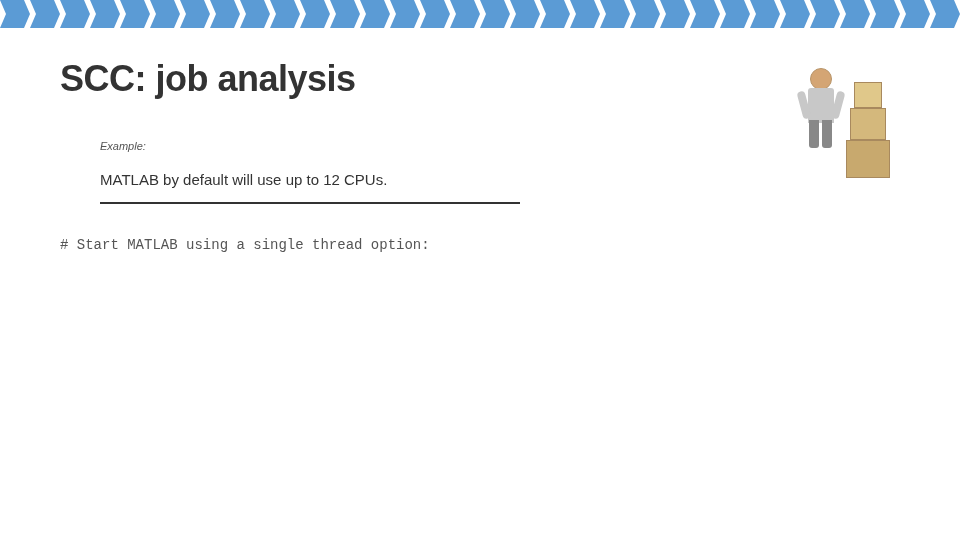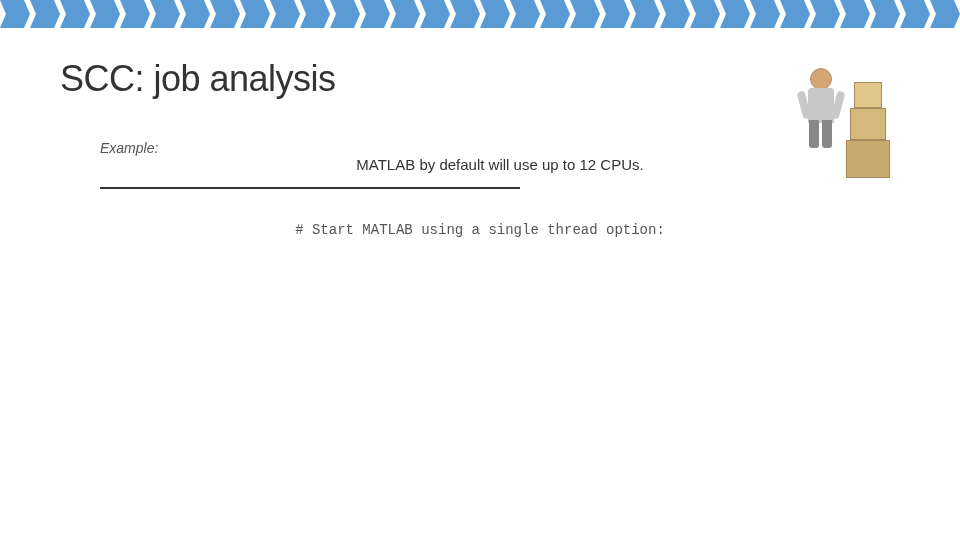--- a/index.html
+++ b/index.html
@@ -31,61 +31,59 @@
 
     
     .main-content {
       padding: 30px 60px 30px 60px;
       position: relative;
     }
 
     
     .page-title {
       font-size: 36px;
-      font-weight: 400;
+      font-weight: 700;
       color: #333333;
       margin-bottom: 40px;
       letter-spacing: -0.5px;
     }
 
     
     .example-section {
       margin-left: 40px;
       margin-bottom: 30px;
     }
 
     .example-label {
       font-style: italic;
-      font-size: 14px;
+      font-size: 11px;
       color: #555555;
-      margin-bottom: 0;
+      margin-bottom: 19px;
     }
 
     .example-text {
       font-size: 15px;
       color: #333333;
       margin-bottom: 14px;
-      text-align: center;
     }
 
     .divider-line {
       height: 2px;
       border: none;
       background: #333333;
       width: 420px;
       margin-bottom: 30px;
     }
 
     
     .code-block {
       font-family: 'Courier New', Courier, monospace;
       font-size: 14px;
       color: #333333;
       line-height: 1.7;
-      text-align: center;
     }
 
     .code-comment {
       color: #555555;
     }
 
     .code-command {
       color: #333333;
     }
 

